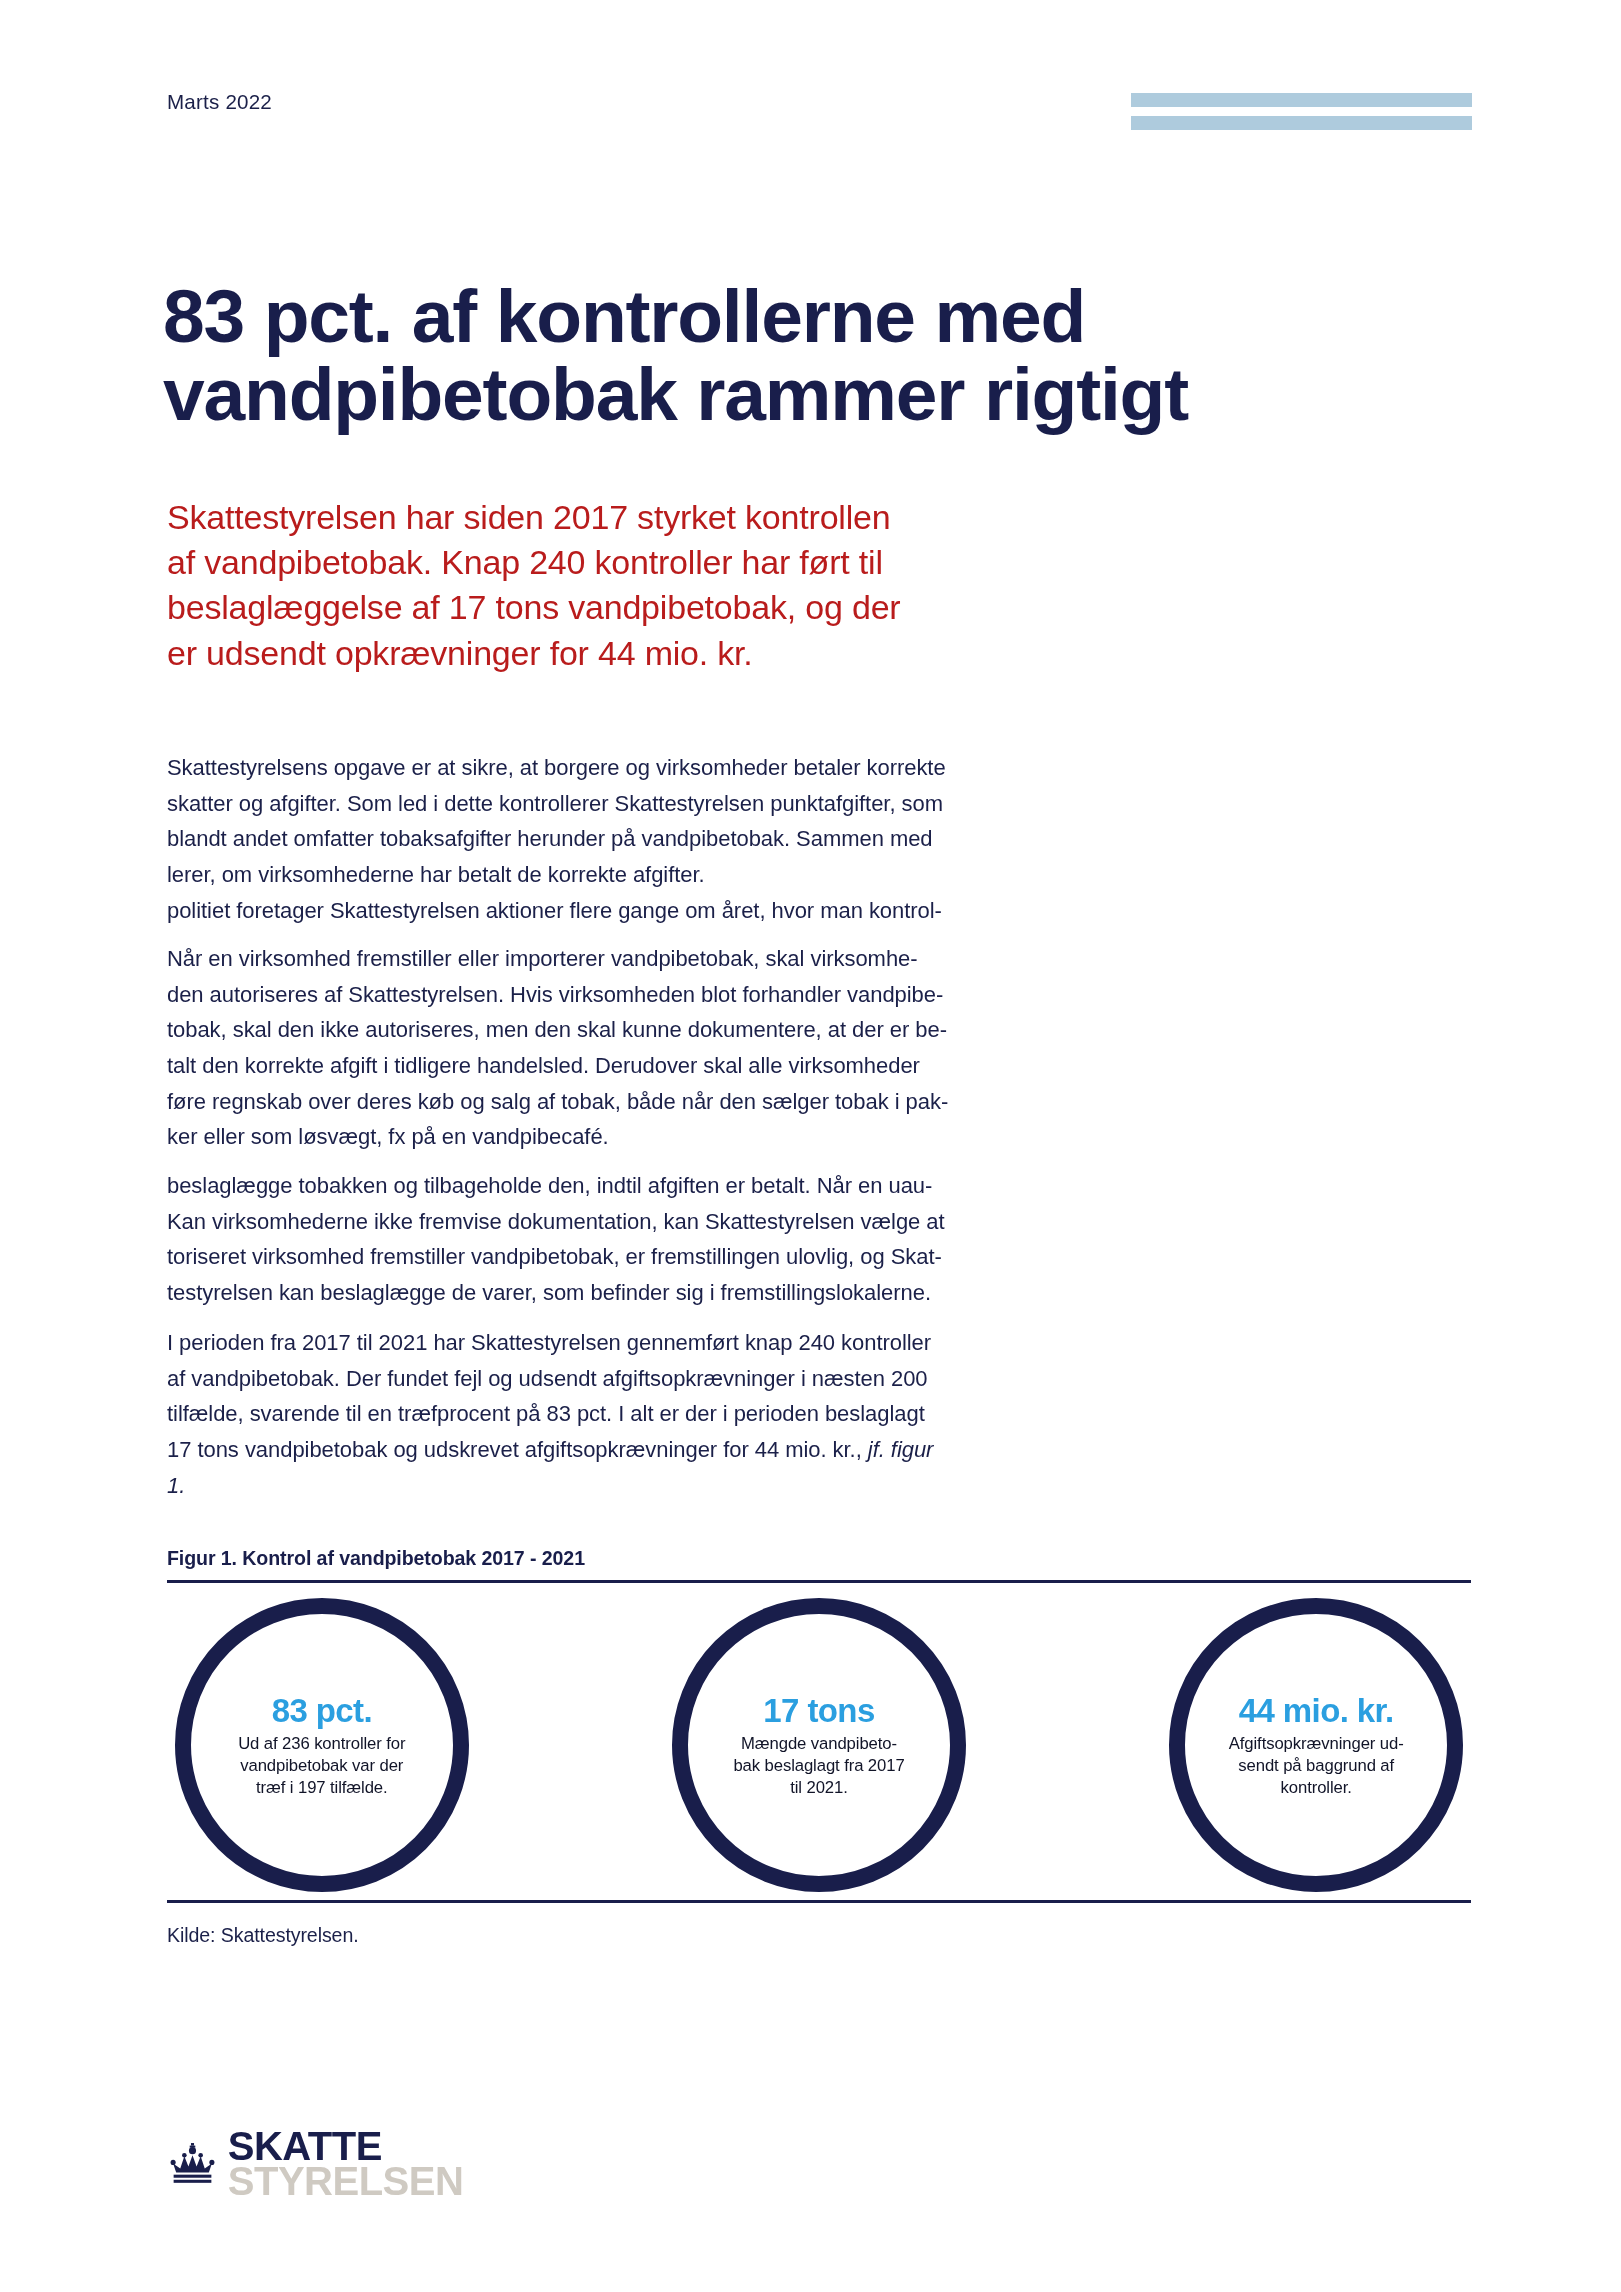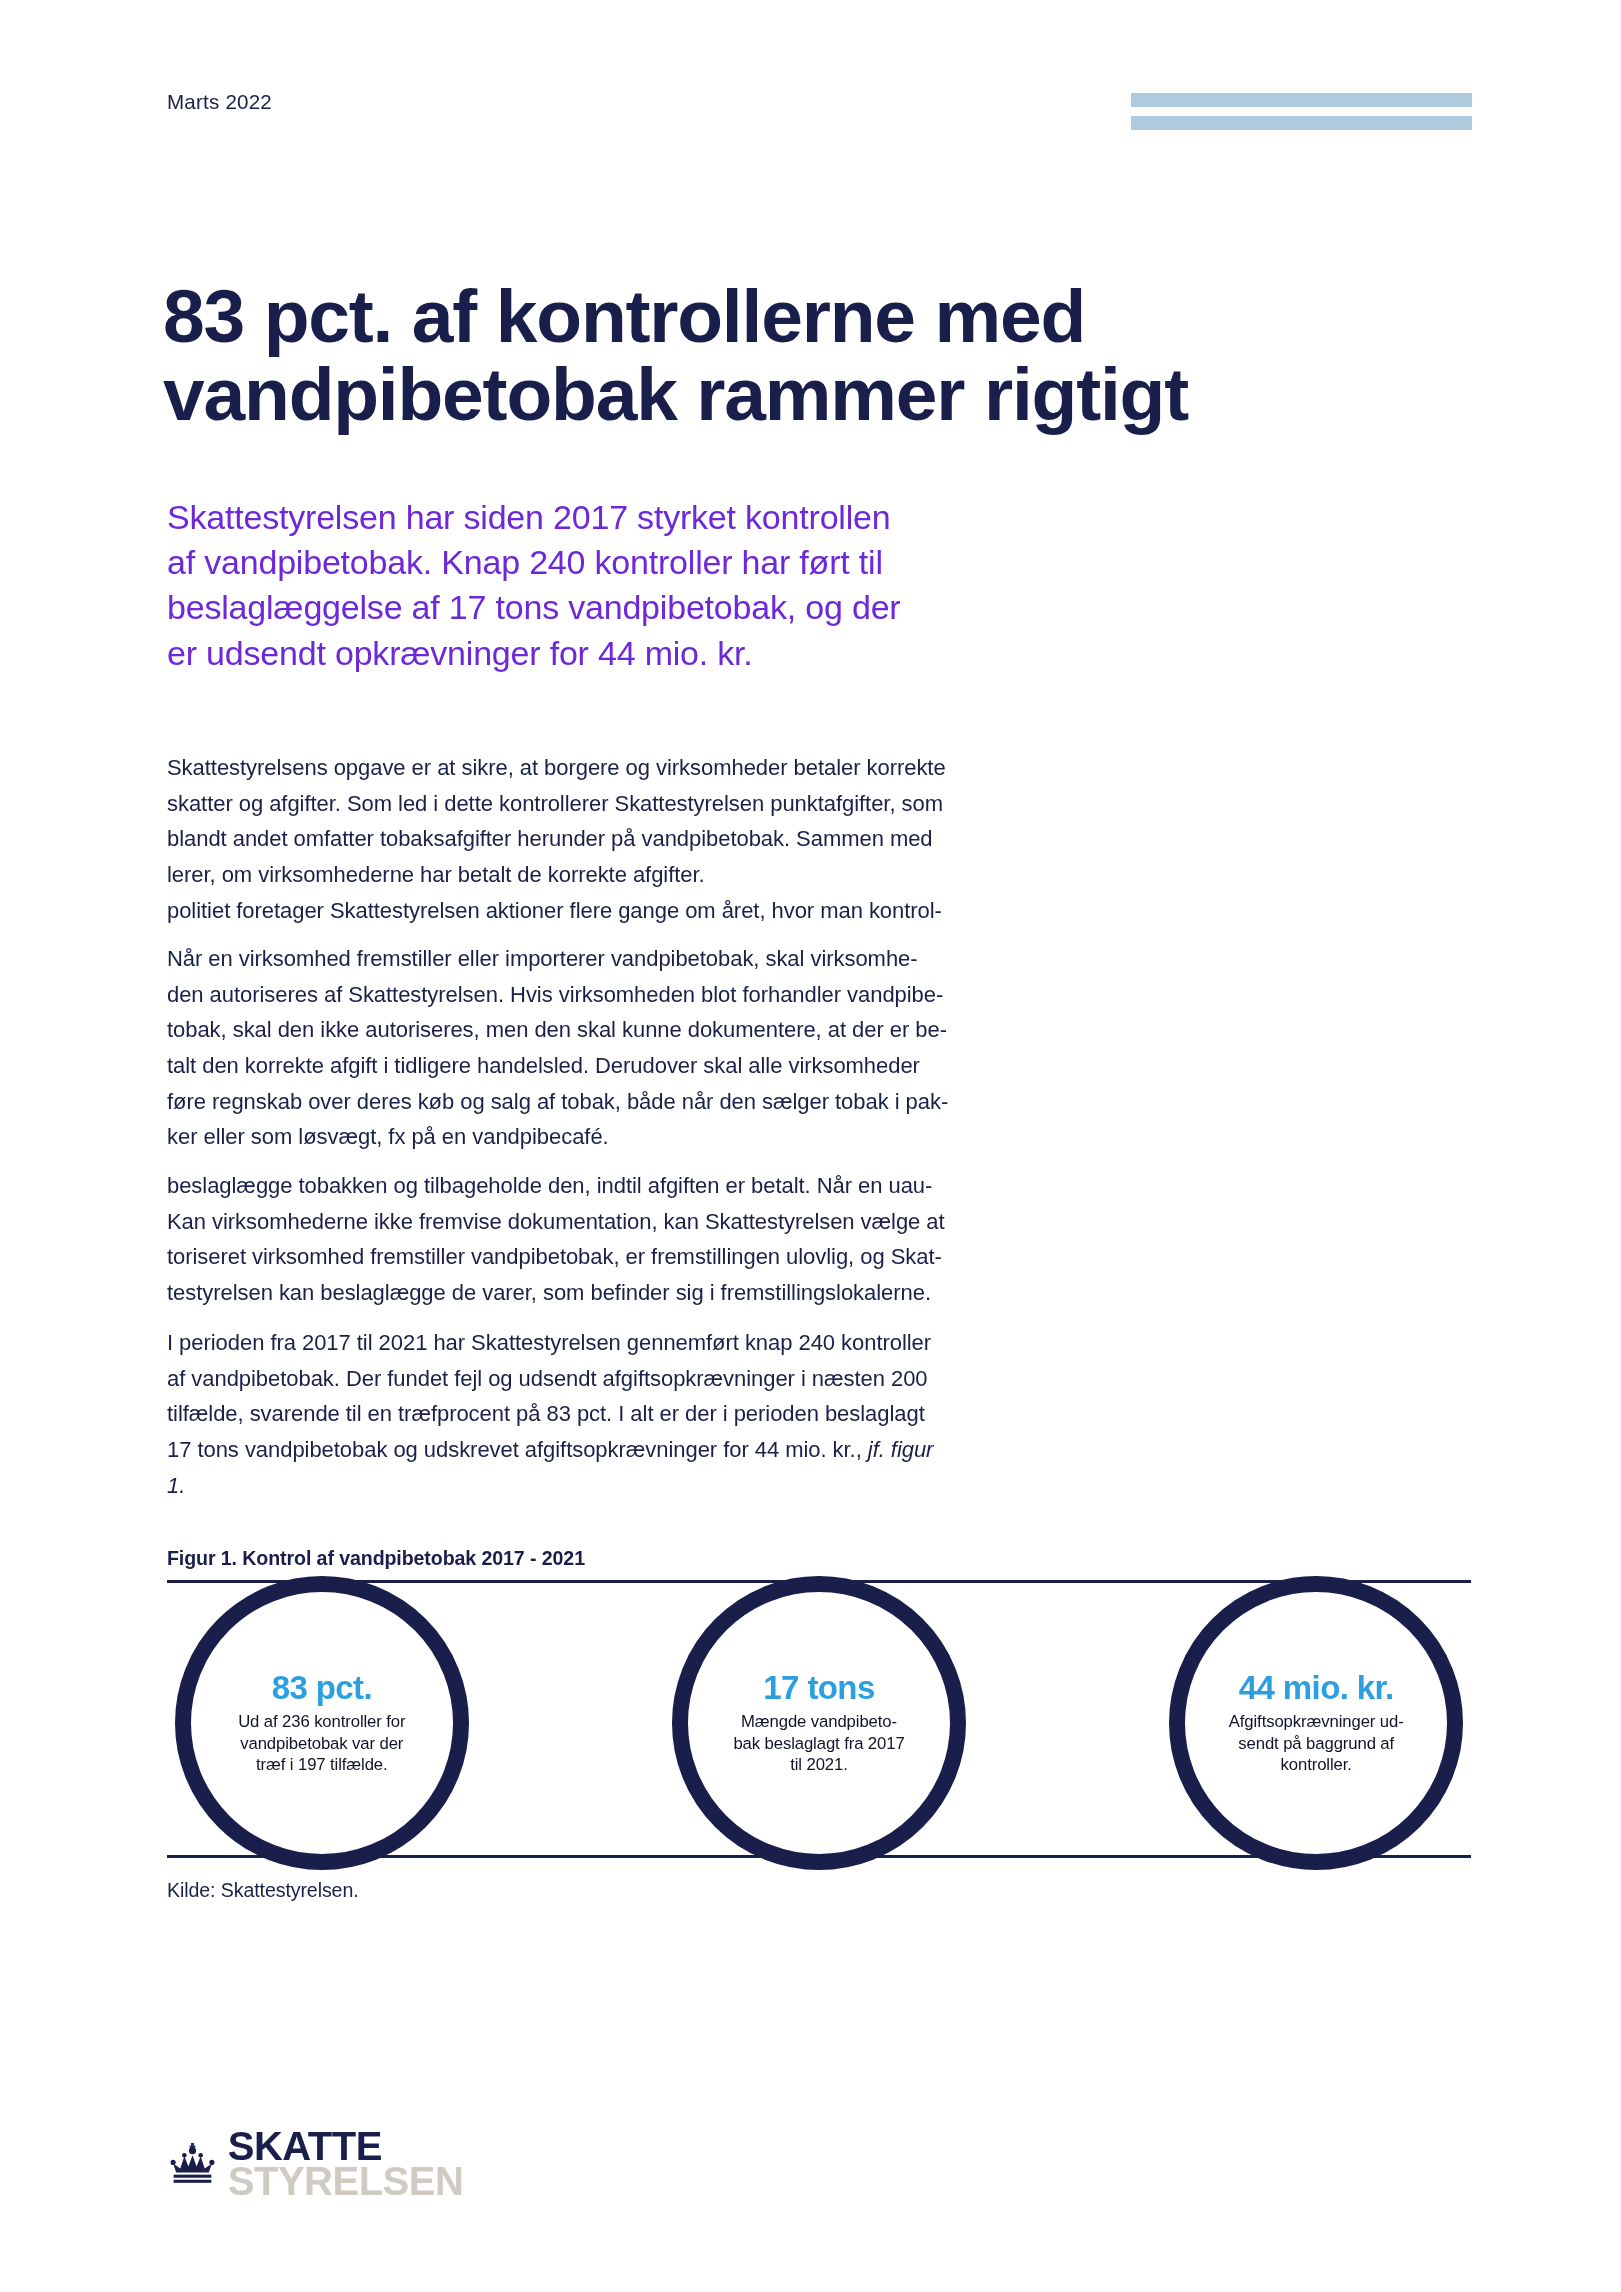--- a/index.html
+++ b/index.html
@@ -55,21 +55,21 @@
   .headline .hl-line { display: block; }
 
   
   .lead {
     position: absolute;
     left: 167px;
     top: 495px;
     width: 961px;
     font-size: 34px;
     line-height: 1.33;
-    color: #6d28d9;
+    color: #b91c1c;
     letter-spacing: -0.2px;
   }
   .lead .ld-line { display: block; }
 
   
   .body-block {
     position: absolute;
     left: 167px;
     width: 951px;
     font-size: 22px;
@@ -104,21 +104,21 @@
     width: 100%;
   }
   .fig-rule-bottom {
     height: 2.9px;
     background: #191e4b;
     width: 100%;
     margin-top: 0;
   }
   .circle-row {
     position: relative;
-    height: 272px;
+    height: 317px;
     display: flex;
     justify-content: space-between;
     align-items: center;
     padding: 7.8px 7.8px 0 7.8px;
     box-sizing: border-box;
   }
   .stat-circle {
     width: 294px;
     height: 294px;
     border-radius: 50%;

